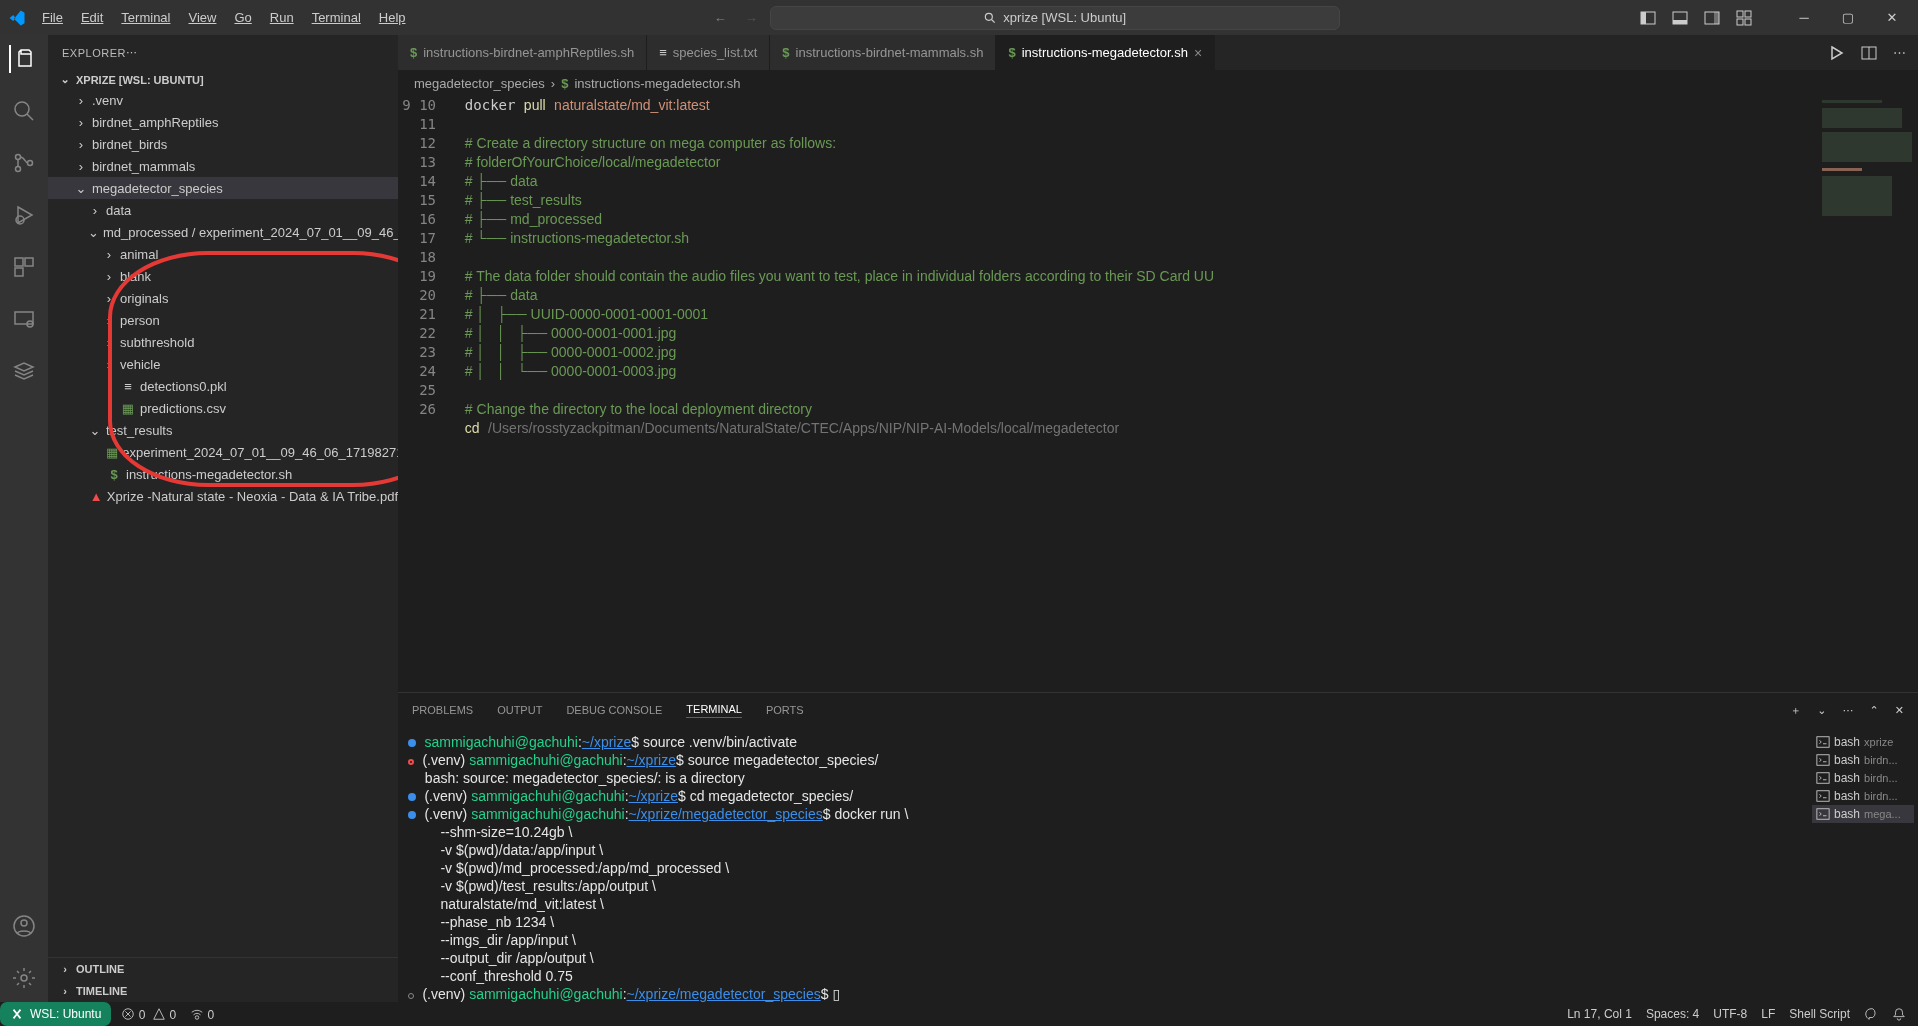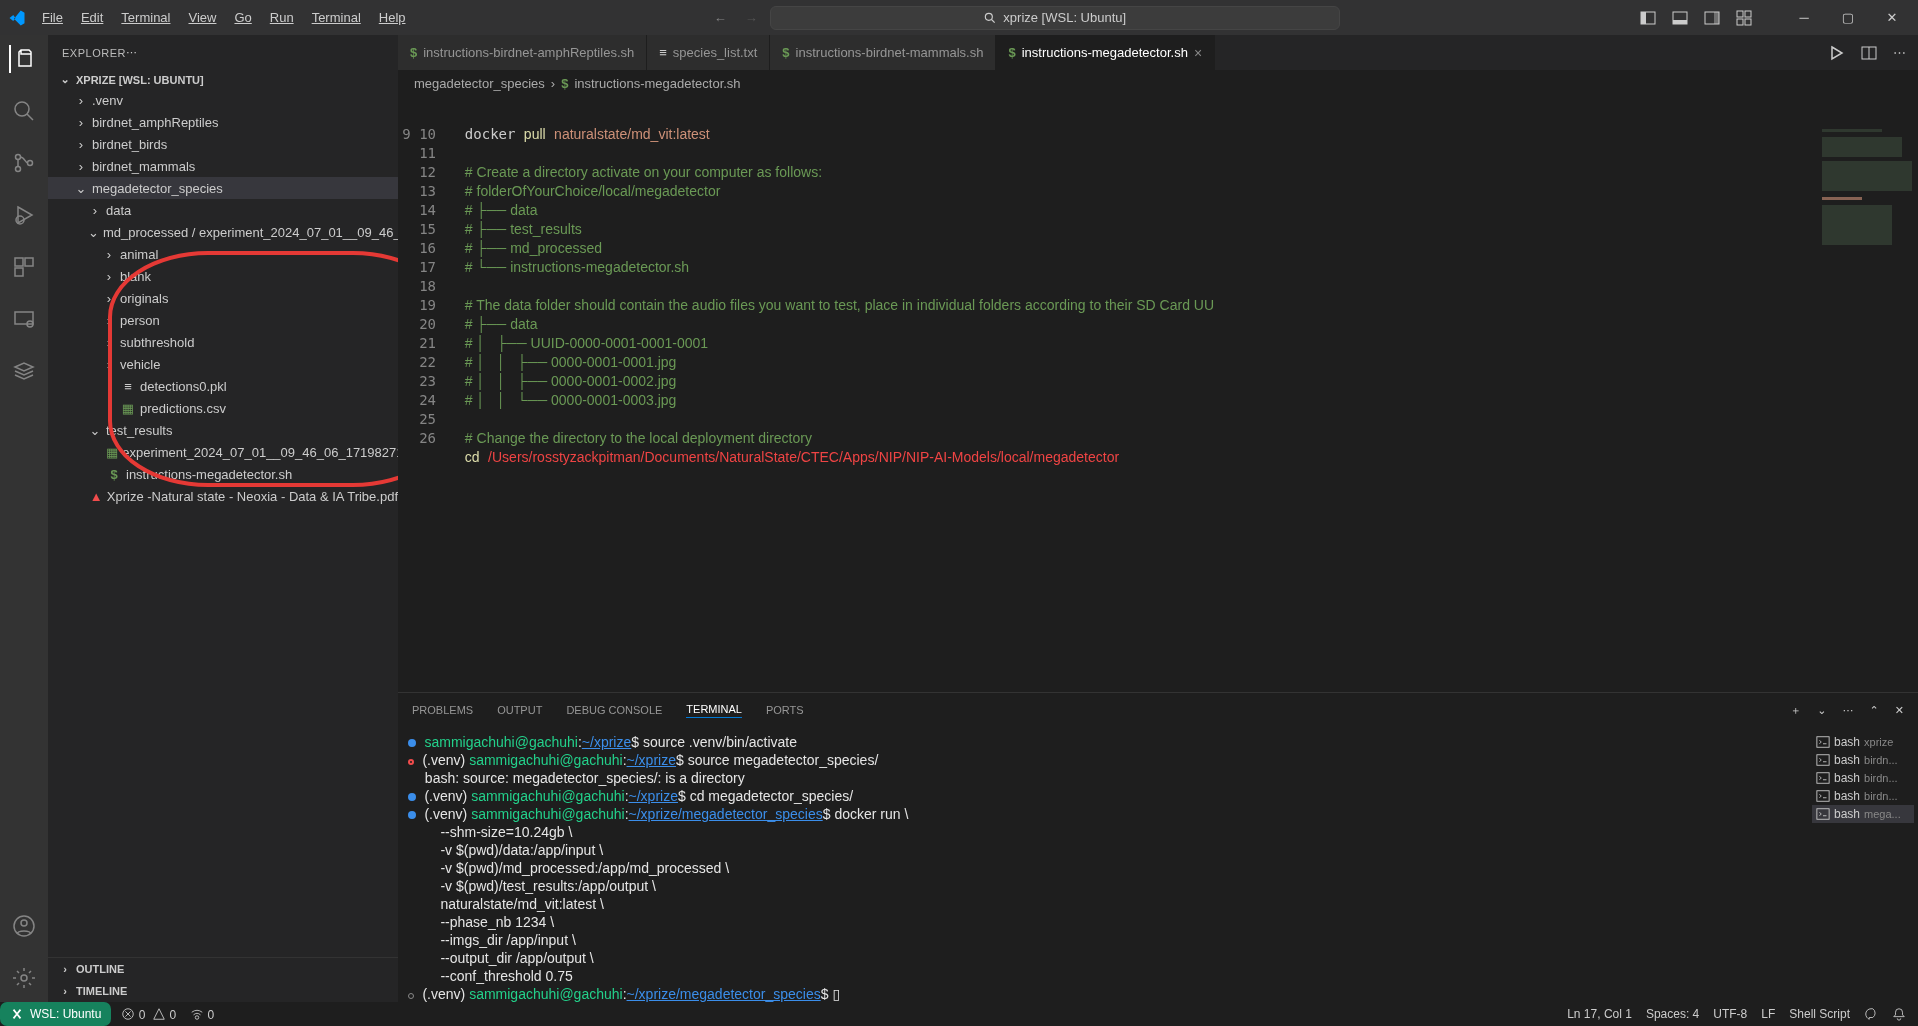--- a/index.html
+++ b/index.html
@@ -32,29 +32,29 @@
 .indent2 { padding-left: 40px; }
 .indent3 { padding-left: 54px; }
 .red-circle { position: absolute; left: 60px; top: 216px; width: 345px; height: 236px; border: 4px solid #e53935; border-radius: 100px / 66px; pointer-events: none; }
 .editor-area { flex: 1; display: flex; flex-direction: column; background: #1e1e1e; position: relative; overflow:hidden;}
 .tabs { display: flex; height: 35px; background: #252526; align-items: stretch; }
 .tab { display: flex; align-items: center; padding: 0 12px; gap: 6px; background: #2d2d2d; color: #969696; border-right: 1px solid #1e1e1e; cursor: pointer; min-width: 120px; }
 .tab.active { background: #1e1e1e; color: #fff; }
 .tab-close { color: #888; font-size: 14px; }
 .tab-actions { margin-left: auto; display: flex; align-items: center; gap: 16px; padding: 0 12px; color: #ccc; }
 .breadcrumb { height: 26px; display: flex; align-items: center; padding: 0 16px; gap: 6px; color: #aaa; font-size: 13px; }
-.editor { flex: 1; display: flex; overflow: hidden; position: relative; margin-top: 29px; }
+.editor { flex: 1; display: flex; overflow: hidden; position: relative; }
 .gutter { width: 50px; text-align: right; color: #858585; font-family: Consolas, monospace; font-size: 14px; padding-right: 12px; line-height: 19px; padding-top: 0; }
 .code { flex: 1; font-family: Consolas, monospace; font-size: 14px; line-height: 19px; white-space: pre; overflow: hidden; }
 .minimap { width: 100px; background: #1e1e1e; border-left: 0; position: relative; }
 .mini-block { position: absolute; background: #3a4a3a; opacity:0.6; }
 .tok-str { color: #ce9178; }
 .tok-cmd { color: #dcdcaa; }
 .tok-comment { color: #6a9955; }
-.tok-path { color: #ef4444; }
+.tok-path { color: #737373; }
 .panel { height: 310px; background: #1e1e1e; border-top: 1px solid #333; display: flex; flex-direction: column; }
 .panel-tabs { display: flex; height: 34px; align-items: center; gap: 24px; padding: 0 14px; font-size: 11px; color: #969696; }
 .panel-tab { cursor: pointer; }
 .panel-tab.active { color: #fff; border-bottom: 1px solid #0078d4; padding-bottom: 2px; }
 .panel-tabs-right { margin-left: auto; display: flex; gap: 16px; align-items: center; color: #ccc; }
 .terminal-body { flex: 1; display: flex; overflow: hidden; }
 .terminal { flex: 1; font-family: Consolas, monospace; font-size: 14px; line-height: 18px; padding: 6px 10px; white-space: pre; overflow: hidden; }
 .term-green { color: #23d18b; }
 .term-blue { color: #3b8eea; text-decoration: underline; }
 .term-white { color: #e5e5e5; }
@@ -380,21 +380,21 @@
 20
 21
 22
 23
 24
 25
 26
 </div>
       <div class="code" id="code">  docker <span class="tok-cmd">pull</span> <span class="tok-str">naturalstate/md_vit:latest</span>
   
-  <span class="tok-comment"># Create a directory activate on your computer as follows:</span>
+  <span class="tok-comment"># Create a directory structure on mega computer as follows:</span>
   <span class="tok-comment"># folderOfYourChoice/local/megadetector</span>
   <span class="tok-comment"># ├── data</span>
   <span class="tok-comment"># ├── test_results</span>
   <span class="tok-comment"># ├── md_processed</span>
   <span class="tok-comment"># └── instructions-megadetector.sh</span>
   
   <span class="tok-comment"># The data folder should contain the audio files you want to test, place in individual folders according to their SD Card UU</span>
   <span class="tok-comment"># ├── data</span>
   <span class="tok-comment"># │   ├── UUID-0000-0001-0001-0001</span>
   <span class="tok-comment"># │   │   ├── 0000-0001-0001.jpg</span>

